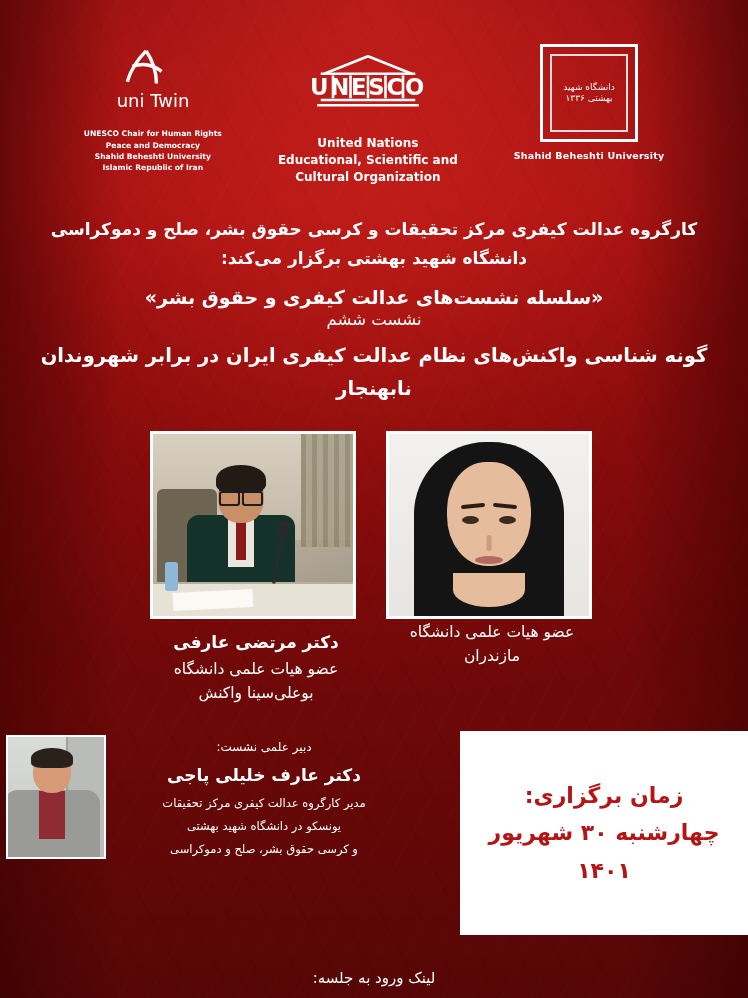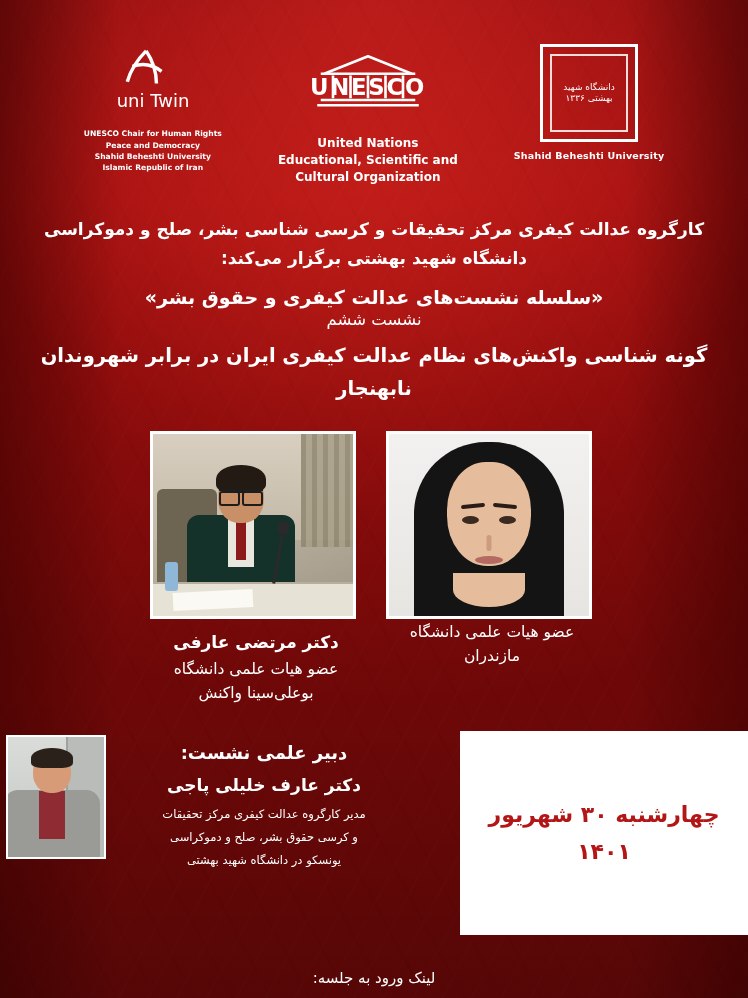--- a/index.html
+++ b/index.html
@@ -218,21 +218,21 @@
   .secretary {
     flex: 1;
     display: flex;
     align-items: flex-start;
     justify-content: flex-start;
     gap: 16px;
     padding-right: 30px;
     padding-left: 6px;
   }
   .sec-text { text-align: center; padding-top: 6px; flex: 1; }
-  .sec-head { font-size: 18px; font-weight: bold; line-height: 1.8; }
+  .sec-head { font-size: 12px; font-weight: normal; line-height: 1.8; }
   .sec-name { font-size: 17px; font-weight: bold; line-height: 1.9; }
   .sec-role { font-size: 11.5px; line-height: 1.85; margin-top: 2px; }
 
   .sec-photo {
     width: 96px; height: 120px;
     border: 2px solid #ffffff;
     position: relative;
     overflow: hidden;
     flex: none;
     margin-top: 4px;
@@ -303,21 +303,21 @@
         <text x="70" y="74" fill="#ffffff" font-size="21" text-anchor="middle" font-family="DejaVu Sans, sans-serif">uni Twin</text>
       </svg>
       <div class="unitwin-sub" style="white-space:pre-line">UNESCO Chair for Human Rights
 Peace and Democracy
 Shahid Beheshti University
 Islamic Republic of Iran</div>
     </div>
   </div>
 
   <div class="title-block">
-    <p class="organizer">کارگروه عدالت کیفری مرکز تحقیقات و کرسی شناسی بشر، صلح و دموکراسی دانشگاه شهید بهشتی برگزار می‌کند:</p>
+    <p class="organizer">کارگروه عدالت کیفری مرکز تحقیقات و کرسی حقوق بشر، صلح و دموکراسی دانشگاه شهید بهشتی برگزار می‌کند:</p>
     <p class="series-title">«سلسله نشست‌های عدالت کیفری و حقوق بشر»</p>
     <p class="session-no">نشست ششم</p>
     <p class="topic">گونه شناسی واکنش‌های نظام عدالت کیفری ایران در برابر شهروندان نابهنجار</p>
   </div>
 
   <div class="speakers">
 
     <div class="speaker">
       <div class="photo">
         <div class="ph2-bg"></div>
@@ -352,30 +352,31 @@
         <div class="ph1-mic"></div>
       </div>
       <div class="speaker-name">دکتر مرتضی عارفی</div>
       <div class="speaker-role">عضو هیات علمی دانشگاه بوعلی‌سینا واکنش</div>
     </div>
   </div>
 
   <div class="mid-row">
 
     <div class="time-box">
+      <div class="time-label">زمان برگزاری:</div>
       <div class="time-date">چهارشنبه ۳۰ شهریور ۱۴۰۱</div>
     </div>
 
     <div class="secretary">
       <div class="sec-text">
         <div class="sec-head">دبیر علمی نشست:</div>
         <div class="sec-name">دکتر عارف خلیلی پاجی</div>
         <div class="sec-role">مدیر کارگروه عدالت کیفری مرکز تحقیقات</div>
+        <div class="sec-role">یونسکو در دانشگاه شهید بهشتی</div>
         <div class="sec-role">و کرسی حقوق بشر، صلح و دموکراسی</div>
-        <div class="sec-role">یونسکو در دانشگاه شهید بهشتی</div>
       </div>
       <div class="sec-photo">
         <div class="ph3-bg"></div>
         <div class="ph3-door"></div>
         <div class="ph3-jacket"></div>
         <div class="ph3-shirt"></div>
         <div class="ph3-head"></div>
         <div class="ph3-hair"></div>
       </div>
     </div>

